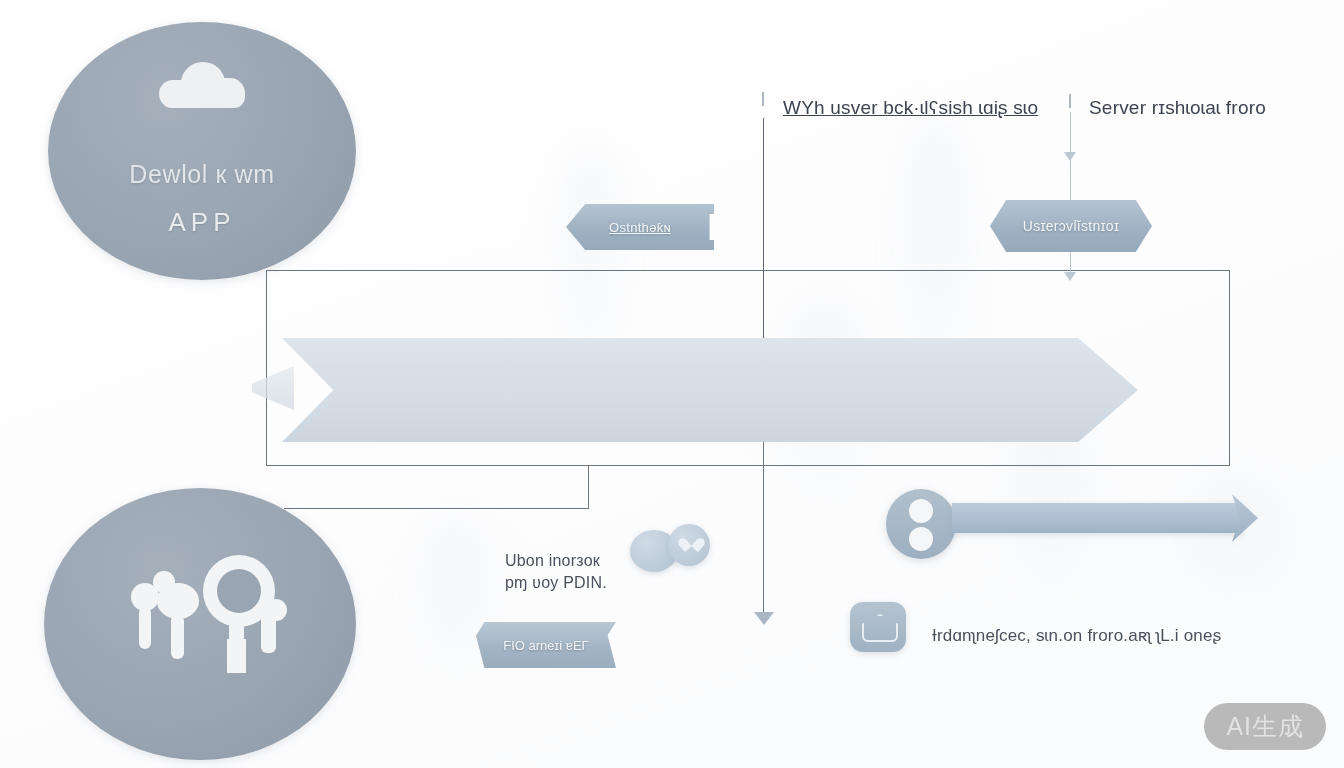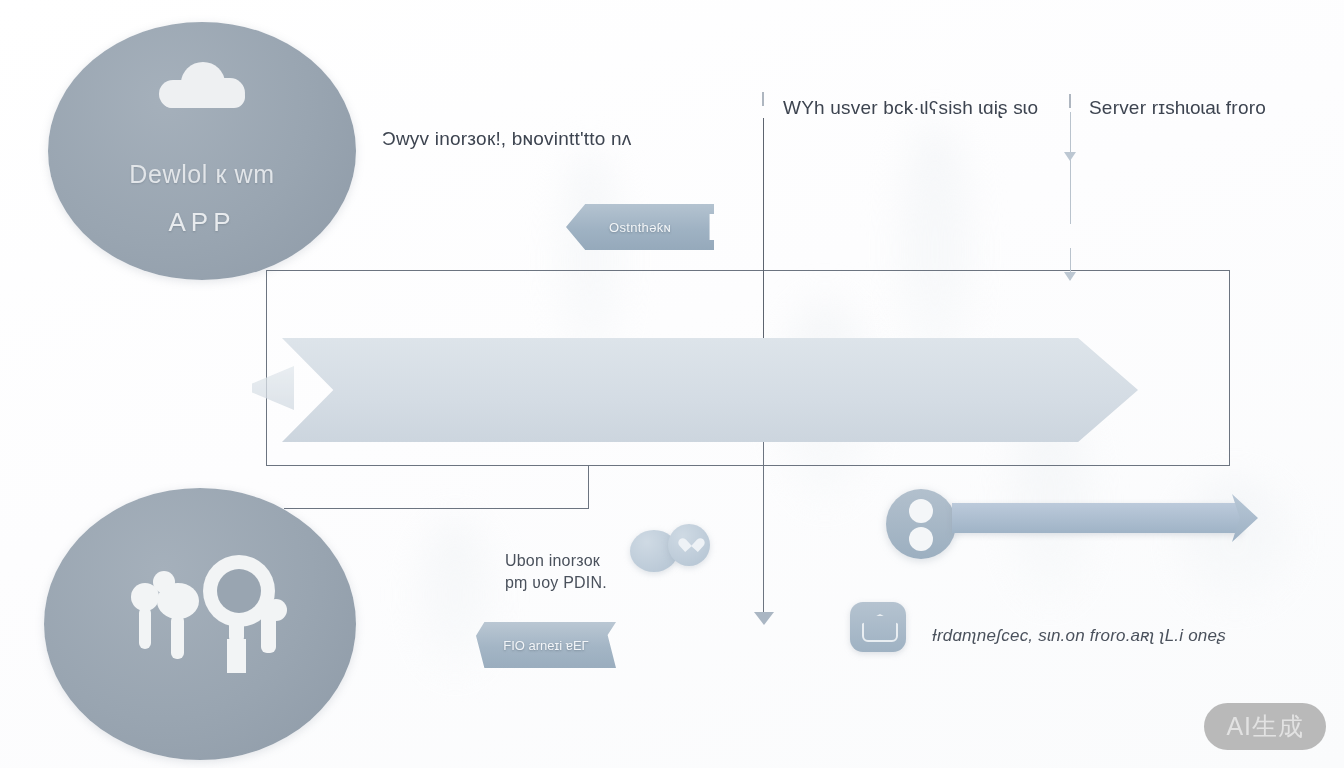--- a/index.html
+++ b/index.html
@@ -67,21 +67,21 @@
 
   
   .pill{
     position:absolute;display:flex;align-items:center;justify-content:center;
     color:#f3f6f8;text-shadow:0 1px 2px rgba(90,104,118,.5);
     background:linear-gradient(180deg,#b4c3d0 0%,#9fb2c3 55%,#95a9bb 100%);
     filter:drop-shadow(0 2px 4px rgba(140,152,165,.35));
     letter-spacing:.3px;
   }
   .pill-left{left:566px;top:204px;width:148px;height:46px;font-size:13px;
-    clip-path:polygon(13% 0, 100% 0, 100% 22%, 97% 22%, 97% 78%, 100% 78%, 100% 100%, 13% 100%, 0 50%);}
+    clip-path:polygon(13% 0, 100% 0, 100% 22%, 97% 22%, 97% 78%, 100% 78%, 100% 100%, 13% 100%, 0 50%);text-decoration:underline;}
   .pill-bi{left:990px;top:200px;width:162px;height:52px;font-size:14px;
     clip-path:polygon(10% 0, 90% 0, 100% 50%, 90% 100%, 10% 100%, 0 50%);}
   .ribbon{
     position:absolute;left:476px;top:622px;width:140px;height:46px;font-size:13px;
     display:flex;align-items:center;justify-content:center;
     color:#f2f5f8;text-shadow:0 1px 2px rgba(90,104,118,.5);
     background:linear-gradient(180deg,#bac7d3 0%,#a3b5c5 55%,#9aadbe 100%);
     clip-path:polygon(6% 0, 100% 0, 94% 28%, 100% 100%, 6% 100%, 0 30%);
     filter:drop-shadow(0 2px 4px rgba(140,152,165,.3));
   }
@@ -209,33 +209,35 @@
 
       <div class="gl r" style="left:98px;top:6px;width:72px;height:72px;"></div>
       <div class="gl r" style="left:112px;top:20px;width:44px;height:44px;background:#99a5b1;"></div>
       <div class="gl" style="left:124px;top:72px;width:15px;height:20px;border-radius:4px;"></div>
       <div class="gl" style="left:122px;top:90px;width:19px;height:34px;"></div>
       <div class="gl r" style="left:160px;top:50px;width:22px;height:22px;"></div>
       <div class="gl" style="left:156px;top:62px;width:15px;height:42px;border-radius:6px;"></div>
     </div>
   </div>
 
-  <div class="lbl" style="left:382px;top:128px;">Ɔwyv inorзoк!, bɴovintt'tto nʌ</div>
-  <div class="lbl" style="left:783px;top:97px;">WYh usver bck·ɩlʕsish ɩɑiʂ sɩo</div>
+  <div class="lbl" style="left:783px;top:97px;text-decoration:underline;">WYh usver bck·ɩlʕsish ɩɑiʂ sɩo</div>
   <div class="lbl" style="left:1089px;top:97px;">Server rɪshɩoɩaɩ froro</div>
 
   <div class="lbl sm two" style="left:505px;top:550px;">
     <span>Ubon inorзoк</span><br>
     <span>pɱ ʋoy PDIN.</span>
   </div>
 
-  <div class="lbl sm" style="left:932px;top:626px;font-size:17px;font-style:italic;">Ɨrdɑnʅneʃcec, sɩn.on froro.aʀʅ ʅL.i oneʂ</div>
+  <div class="lbl sm" style="left:932px;top:626px;font-size:17px;">Ɨrdɑnʅneʃcec, sɩn.on froro.aʀʅ ʅL.i oneʂ</div>
 
   <div class="pill pill-left">
     <span>Ostnthǝƙɴ</span>
+  </div>
+  <div class="pill pill-bi">
+    <span>Usɪerɔvlĭstnɪoɪ</span>
   </div>
   <div class="ribbon">
     <span>FIO arneɪi ɐEΓ</span>
   </div>
 
   <div class="blob" style="left:630px;top:530px;width:48px;height:42px;"></div>
   <div class="blob" style="left:668px;top:524px;width:42px;height:42px;"></div>
   <div class="blob-heart"></div>
 
   <div class="dotcircle">

